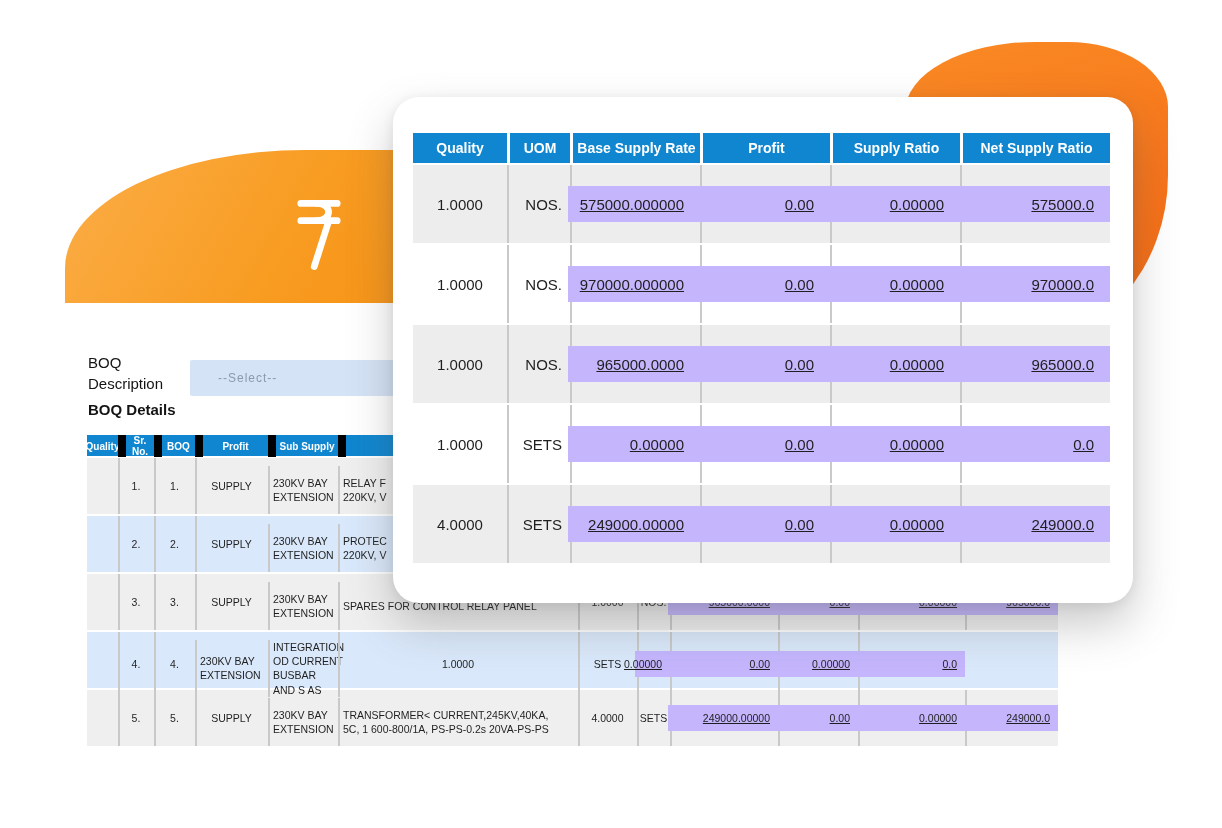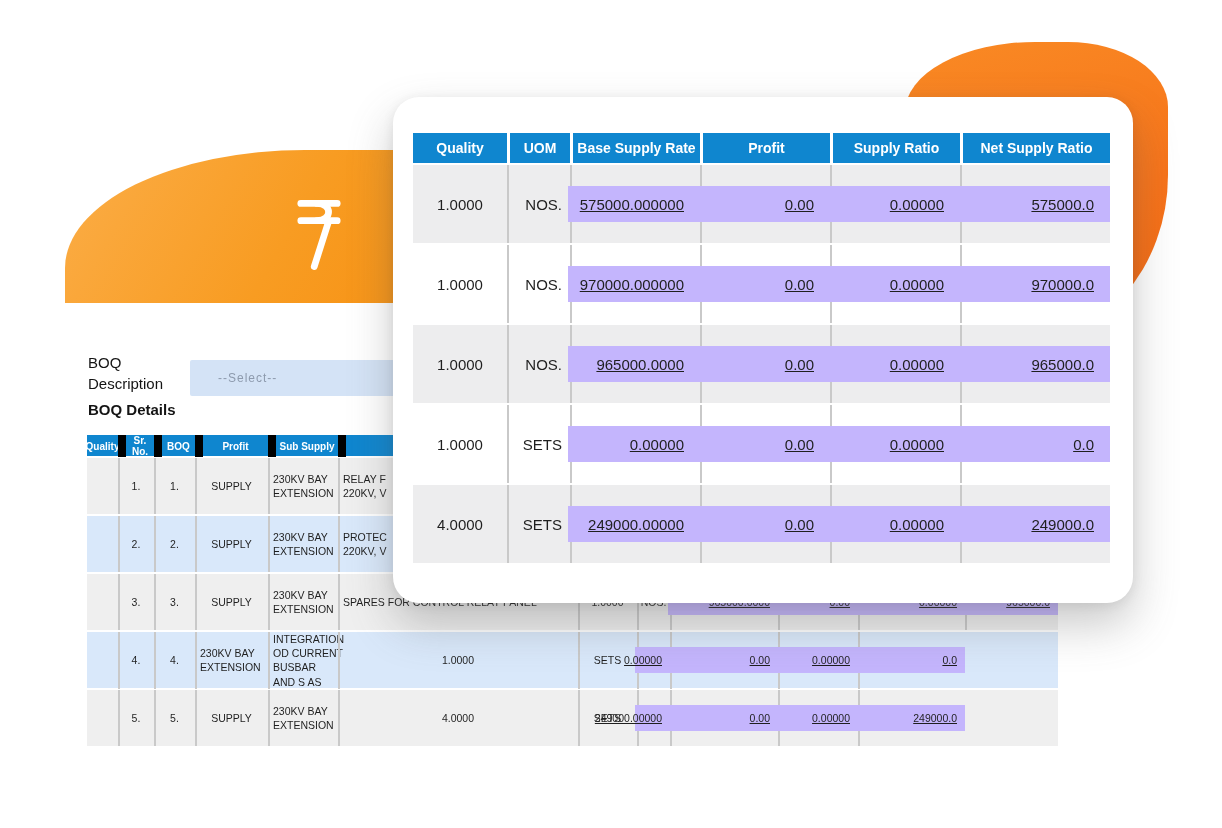--- a/index.html
+++ b/index.html
@@ -34,21 +34,21 @@
 
   
   .bgt { left:87px; top:435px; width:971px; }
   .bgt-header { display:grid; grid-template-columns:31px 36px 41px 73px 70px 240px 59px 33px 108px 80px 107px 93px;
     height:23px; background:#0F86CF; color:#fff; font-size:10px; font-weight:bold; border-bottom:2px solid #fff; }
   .bgt-header .hsep { border-left:8px solid #000000;text-align:center; }
   .bgt-row { display:grid; grid-template-columns:31px 36px 41px 73px 70px 240px 59px 33px 108px 80px 107px 93px;
     height:58px; font-size:10.5px; border-bottom:2px solid #fff; }
   .bgt-row.gray { background:#EFEFEF; }
   .bgt-row.blue { background:#D9E8FA; }
-  .bgt .ml { line-height:1.35; }
+  .bgt .ml { line-height:1.35;margin-top:8px; }
   .bgt .pad { padding:0 5px; }
   .bgt .band { height:26px; font-size:10.5px; padding-right:8px; }
 
   
   .zoom-card { left:393px; top:97px; width:740px; height:506px; background:#fff; border-radius:26px; z-index:5;
     box-shadow:0 22px 45px rgba(90,90,90,.32), 0 2px 12px rgba(0,0,0,.08); }
   .zt { position:absolute; left:20px; top:36px; width:697px; }
   .zt-header { display:grid; grid-template-columns:94px 63px 130px 130px 130px 150px; height:32px;
     background:#0F86CF; color:#fff; font-size:14px; font-weight:bold; border-bottom:2px solid #fff; }
   .zt-header .hsep { border-left:3px solid #fff; }
@@ -193,20 +193,22 @@
       </div>
   </div>
 
   <div class="bgt-row gray">
     <div class="c"></div>
     <div class="c sep">5.</div>
     <div class="c sep">5.</div>
     <div class="c sep">SUPPLY</div>
     <div class="c sep ml left pad">230KV BAY
 EXTENSION</div>
+    <div class="c sep ml left pad">TRANSFORMER&lt; CURRENT,245KV,40KA,
+5C, 1 600-800/1A, PS-PS-0.2s 20VA-PS-PS</div>
     <div class="c sep">4.0000</div>
     <div class="c sep">SETS</div>
     <div class="c sep">
         <div class="band">249000.00000</div>
       </div>
     <div class="c sep">
         <div class="band">0.00</div>
       </div>
     <div class="c sep">
         <div class="band">0.00000</div>

